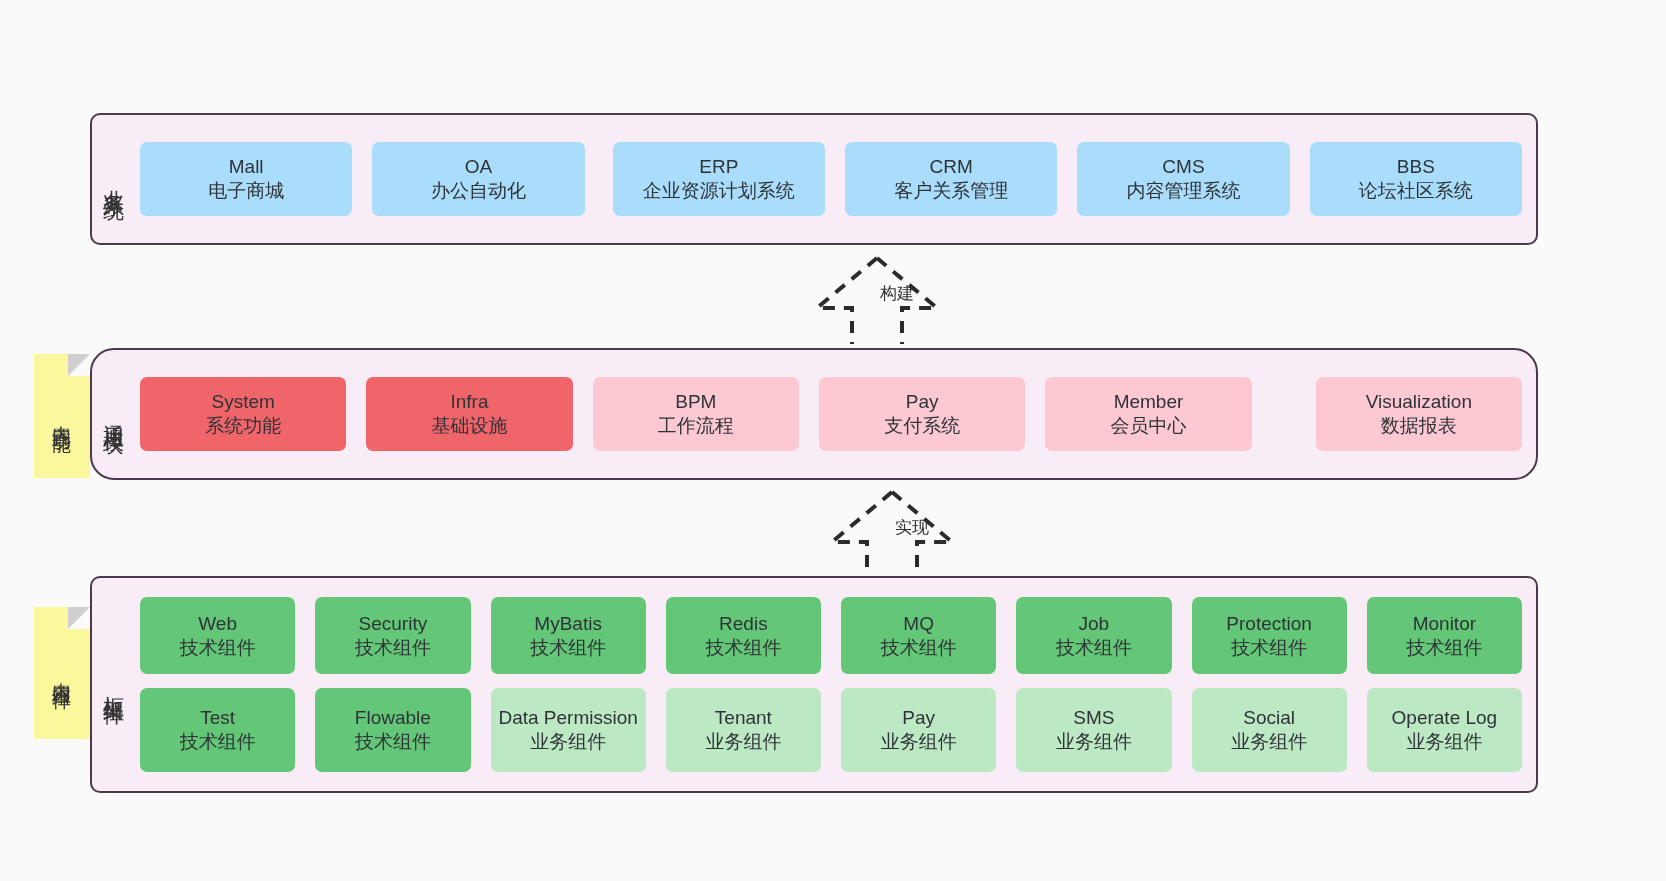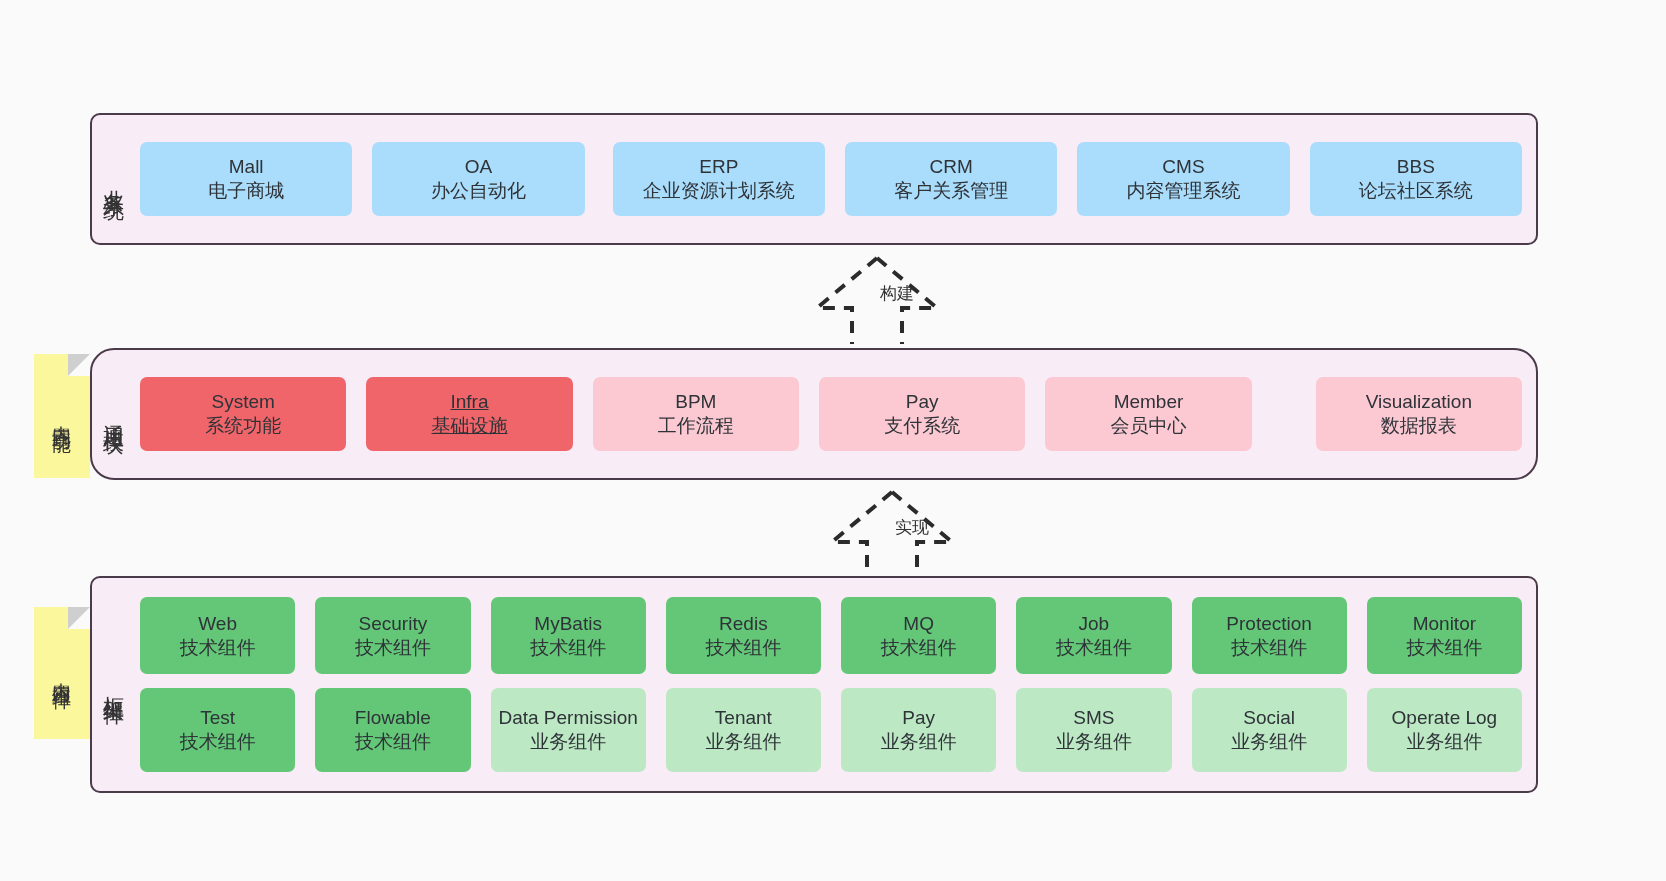--- a/index.html
+++ b/index.html
@@ -167,21 +167,21 @@
 
   <div class="layer" id="layer-common" style="left:90px;top:348px;width:1448px;height:132px;border-radius:24px;">
     <div class="layer-label">通用模块</div>
     <div class="layer-body">
       <div class="row" style="height:74px;">
 
         <div class="cell" style="background:#f0656a;">
           <span class="en">System</span>
           <span class="cn">系统功能</span>
         </div>
-        <div class="cell" style="background:#f0656a;text-decoration:underline;">
+        <div class="cell" style="background:#f0656a;">
           <span class="en">Infra</span>
           <span class="cn">基础设施</span>
         </div>
         <div class="cell" style="background:#fcc9d3;">
           <span class="en">BPM</span>
           <span class="cn">工作流程</span>
         </div>
         <div class="cell" style="background:#fcc9d3;">
           <span class="en">Pay</span>
           <span class="cn">支付系统</span>

